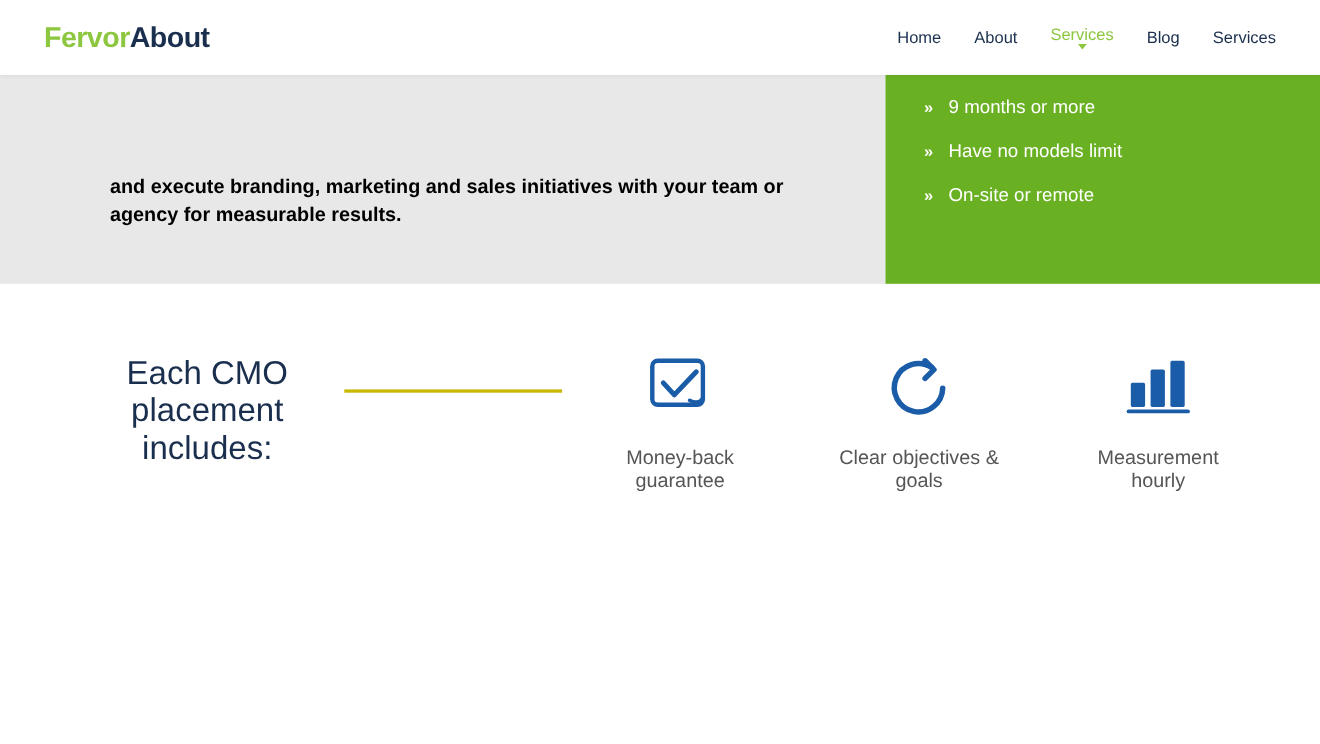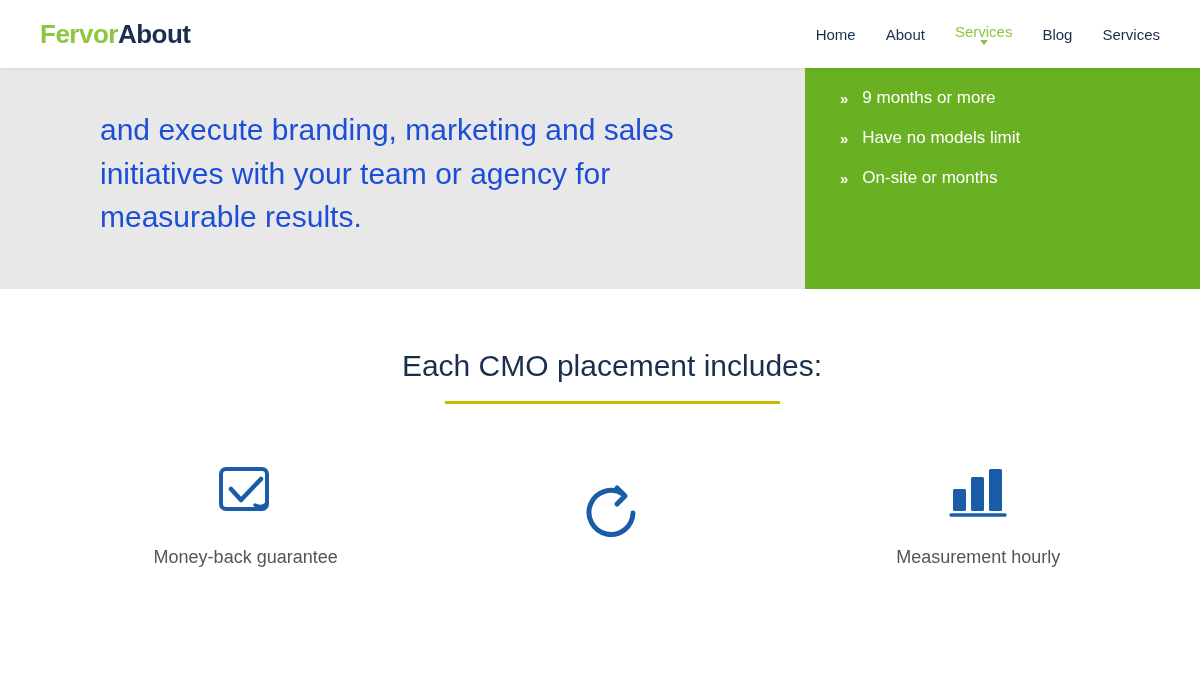--- a/index.html
+++ b/index.html
@@ -54,24 +54,24 @@
       min-height: 190px;
     }
     .hero-left {
       flex: 1;
       background: #e8e8e8;
       padding: 40px 60px 50px 100px;
       display: flex;
       align-items: flex-end;
     }
     .hero-text {
-      font-size: 30px;
-      color: #1d4ed8;
+      font-size: 18px;
+      color: #000000;
       line-height: 1.45;
-      font-weight: 400;
+      font-weight: 700;
       max-width: 650px;
     }
     .hero-right {
       width: 395px;
       background: #6ab023;
       padding: 20px 30px 30px 35px;
       display: flex;
       flex-direction: column;
       gap: 20px;
     }
@@ -87,21 +87,21 @@
       color: #fff;
       font-size: 15px;
       font-weight: 700;
       flex-shrink: 0;
     }
 
     
     .cmo-section {
       padding: 60px 40px 50px;
       display: flex;
-      flex-direction: column;
+      flex-direction: row;
       align-items: center;
       margin-left: 24px;
     }
     .cmo-title {
       font-size: 30px;
       color: #1a2f4e;
       font-weight: 400;
       text-align: center;
       margin-bottom: 18px;
     }
@@ -170,21 +170,21 @@
     <div class="bullet-item">
       <span class="bullet-arrow">»</span>
       <span>9 months or more</span>
     </div>
     <div class="bullet-item">
       <span class="bullet-arrow">»</span>
       <span>Have no models limit</span>
     </div>
     <div class="bullet-item">
       <span class="bullet-arrow">»</span>
-      <span>On-site or months</span>
+      <span>On-site or remote</span>
     </div>
   </div>
 </div>
 
 <div class="cmo-section">
   <h2 class="cmo-title">Each CMO placement includes:</h2>
   <div class="cmo-divider"></div>
 
   <div class="features-row">
 
@@ -201,20 +201,21 @@
       <span class="feature-label">Money-back guarantee</span>
     </div>
 
     <div class="feature-item">
       <div class="feature-icon">
         <svg width="62" height="62" viewBox="0 0 62 62" fill="none" xmlns="http://www.w3.org/2000/svg">
           <path d="M52 31 A22 22 0 1 1 42 12" stroke="#1a5ca8" stroke-width="5" fill="none" stroke-linecap="round"></path>
           <polyline points="36,6 44,14 36,22" stroke="#1a5ca8" stroke-width="5" fill="none" stroke-linecap="round" stroke-linejoin="round"></polyline>
         </svg>
       </div>
+      <span class="feature-label">Clear objectives &amp; goals</span>
     </div>
 
     <div class="feature-item">
       <div class="feature-icon">
         <svg width="62" height="62" viewBox="0 0 62 62" fill="none" xmlns="http://www.w3.org/2000/svg">
 
           <rect x="6" y="26" width="13" height="22" rx="1.5" fill="#1a5ca8"></rect>
           <rect x="24" y="14" width="13" height="34" rx="1.5" fill="#1a5ca8"></rect>
           <rect x="42" y="6" width="13" height="42" rx="1.5" fill="#1a5ca8"></rect>
 

